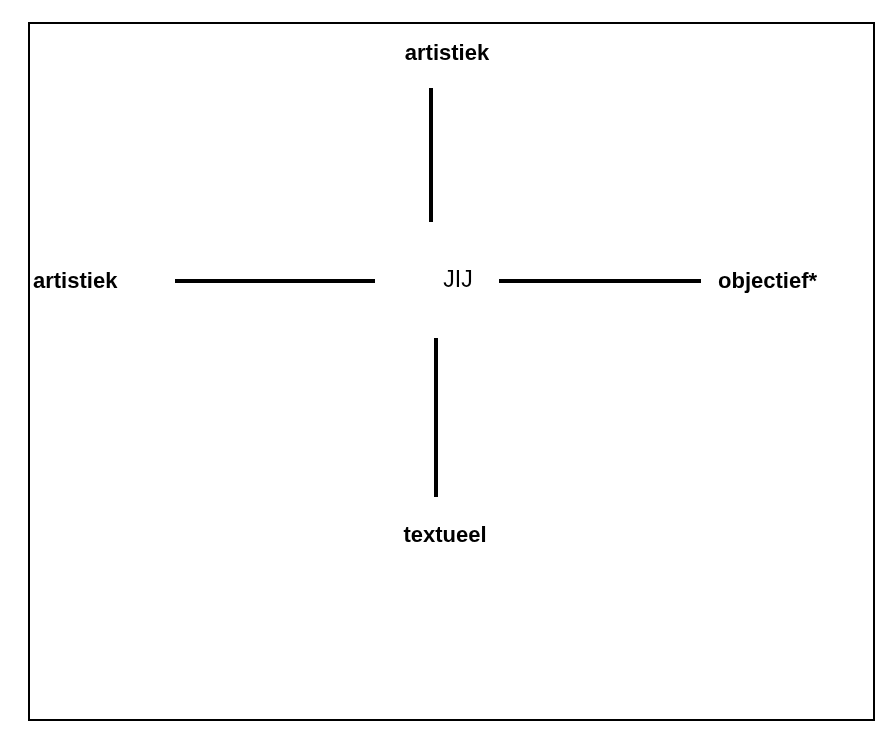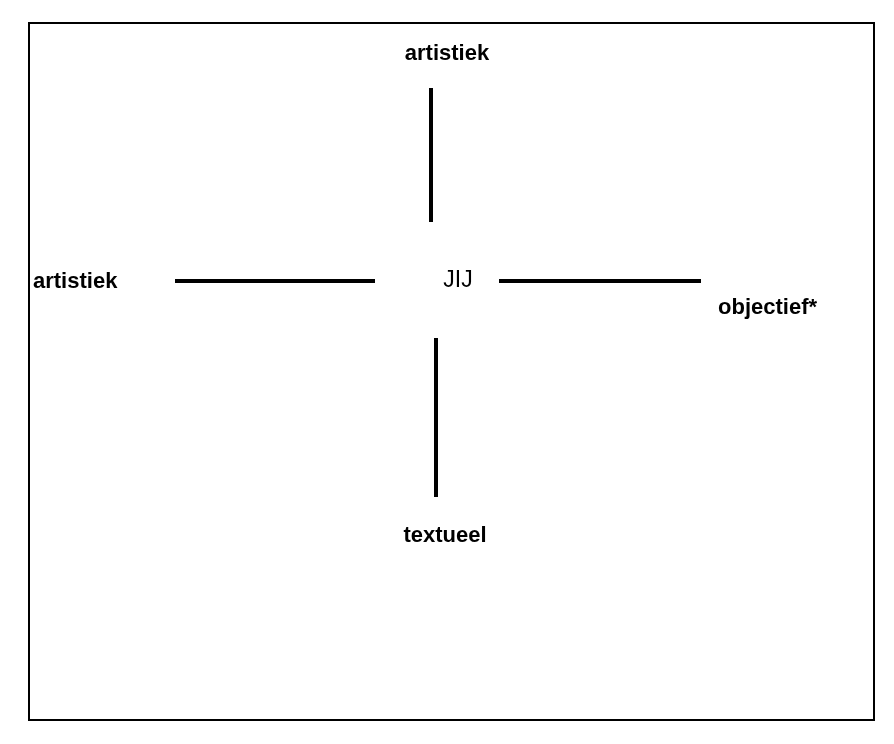--- a/index.html
+++ b/index.html
@@ -41,21 +41,20 @@
     top: 524px;
     transform: translateX(-50%);
   }
   .label-left {
     left: 33px;
     top: 270px;
   }
   .label-right {
     left: 718px;
     top: 270px;
-    margin-top: 26px;
   }
   .center-label {
     position: absolute;
     left: 432px;
     top: 268px;
     transform: translateX(-50%);
     font-weight: normal;
     font-size: 23px;
     line-height: 1;
     white-space: nowrap;

